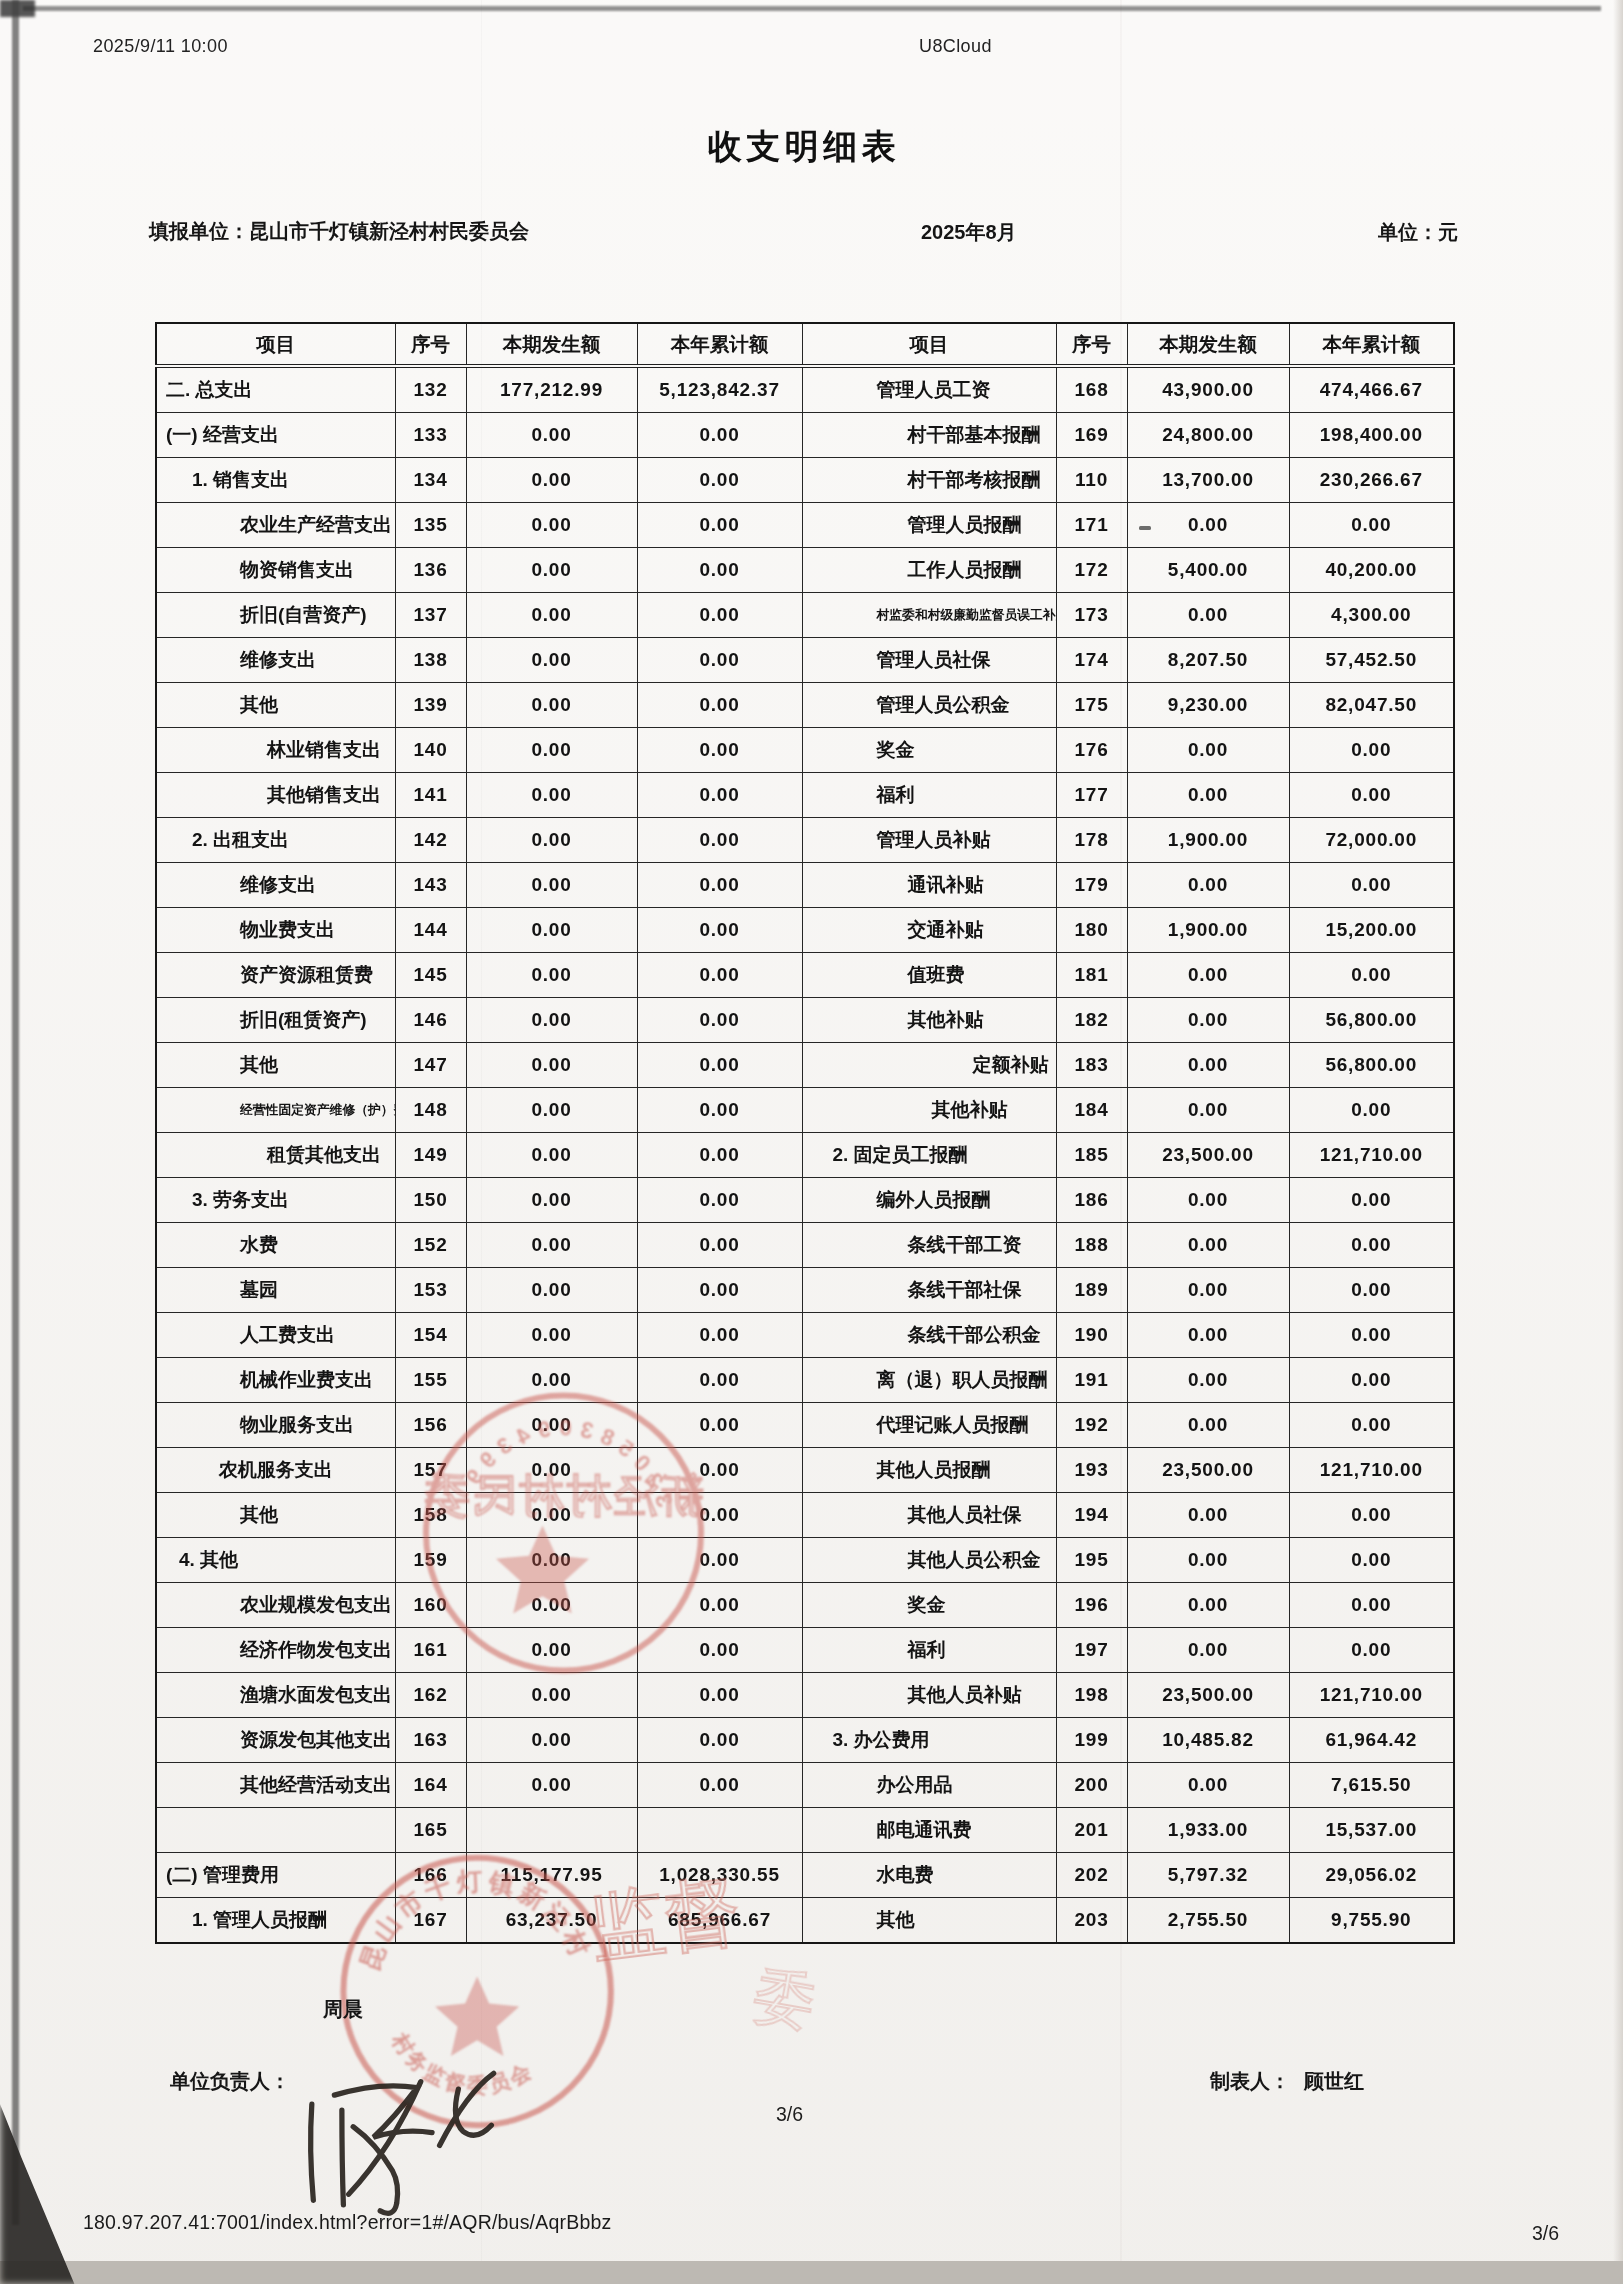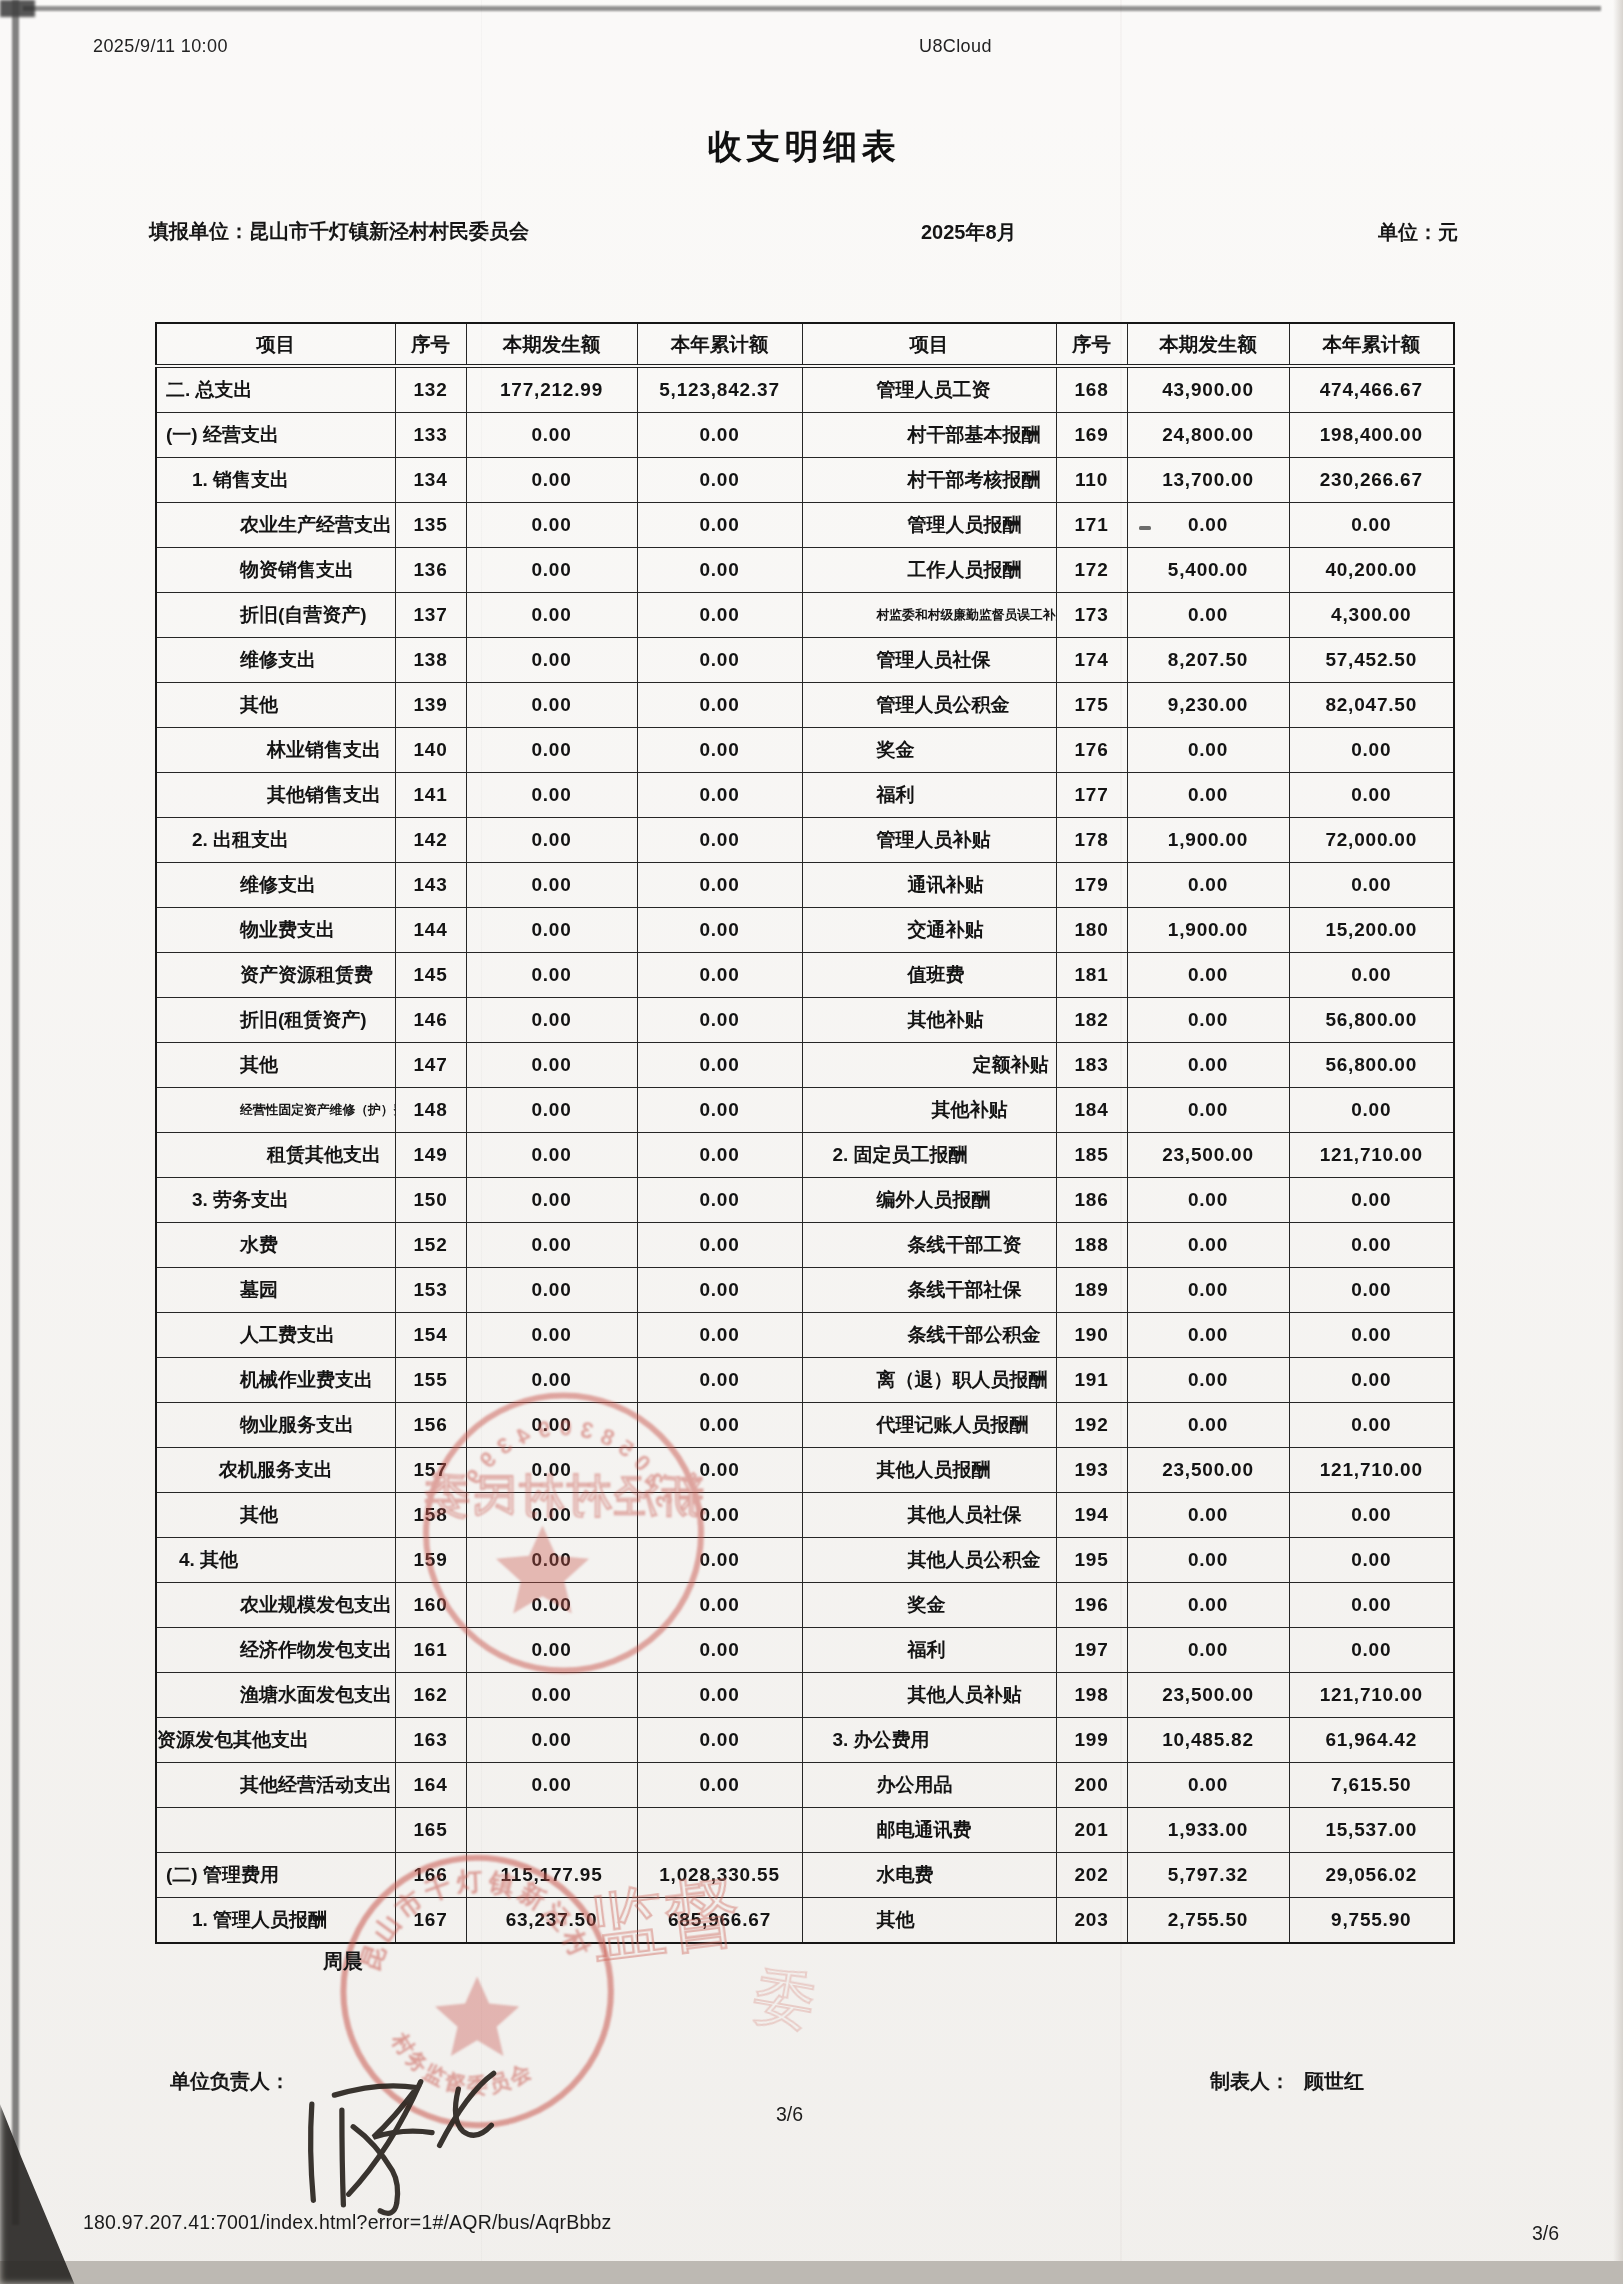--- a/index.html
+++ b/index.html
@@ -393,21 +393,21 @@
         <td class="c-item" style="text-align: left; padding-left: 83px;">渔塘水面发包支出</td>
         <td class="c-no">162</td>
         <td class="c-amt">0.00</td>
         <td class="c-amt">0.00</td>
         <td class="c-item" style="text-align: left; padding-left: 105px;">其他人员补贴</td>
         <td class="c-no">198</td>
         <td class="c-amt">23,500.00</td>
         <td class="c-amt">121,710.00</td>
       </tr>
       <tr>
-        <td class="c-item" style="text-align: left; ">资源发包其他支出</td>
+        <td class="c-item" style="text-align: left; padding-left: 83px;">资源发包其他支出</td>
         <td class="c-no">163</td>
         <td class="c-amt">0.00</td>
         <td class="c-amt">0.00</td>
         <td class="c-item" style="text-align: left; padding-left: 30px;">3. 办公费用</td>
         <td class="c-no">199</td>
         <td class="c-amt">10,485.82</td>
         <td class="c-amt">61,964.42</td>
       </tr>
       <tr>
         <td class="c-item" style="text-align: left; padding-left: 83px;">其他经营活动支出</td>
@@ -484,21 +484,21 @@
     <path d="M635 2585 l16 36 40 4 -30 27 9 39 -35 -21 -35 21 9 -39 -30 -27 40 -4 z" fill="#c8564e" fill-opacity="0.7" stroke="none" transform="translate(0,45)"></path>
   </g>
 
   <g fill="none" stroke="#cf6a5f" opacity="0.45">
     <text x="790" y="2600" font-size="100" stroke-width="3" transform="rotate(-7 790 2600)">监督</text>
     <text x="1000" y="2680" font-size="80" stroke-width="2.5" opacity="0.6" transform="rotate(10 1000 2680)">委</text>
   </g>
 </svg>
 
 <div class="txt footer-line" style="left:170px;top:2068px;">单位负责人：</div>
-<div class="txt footer-line" style="left:323px;top:1948px;">周晨</div>
+<div class="txt footer-line" style="left:323px;top:1996px;">周晨</div>
 <div class="txt footer-line" style="left:1210px;top:2068px;">制表人：</div>
 <div class="txt footer-line" style="left:1304px;top:2068px;">顾世红</div>
 <div class="txt page-num" style="left:776px;top:2103px;">3/6</div>
 <div class="txt url-line" style="left:83px;top:2211px;">180.97.207.41:7001/index.html?error=1#/AQR/bus/AqrBbbz</div>
 <div class="txt page-num" style="left:1532px;top:2222px;">3/6</div>
 
 <svg class="sig-layer" width="1623" height="2284" viewBox="0 0 2160 3039">
   <g fill="none" stroke="#2a241f" stroke-width="7" stroke-linecap="round" opacity="0.92">
     <path d="M415 2800 q-4 60 2 128"></path>
     <path d="M445 2788 q60 -18 110 -10 q-30 40 -58 66 q40 -12 78 -6"></path>

